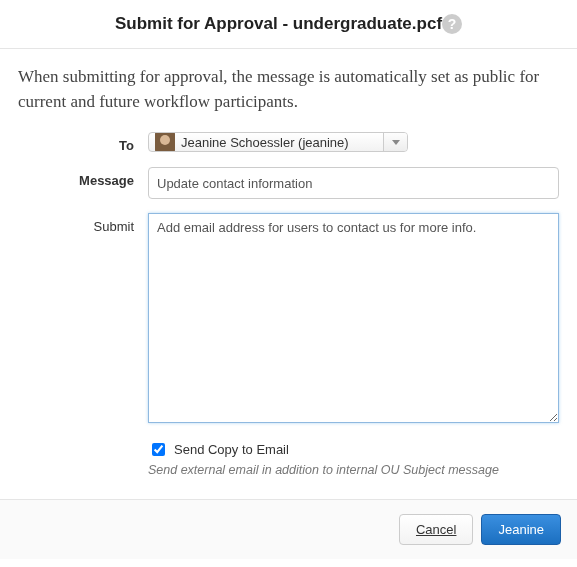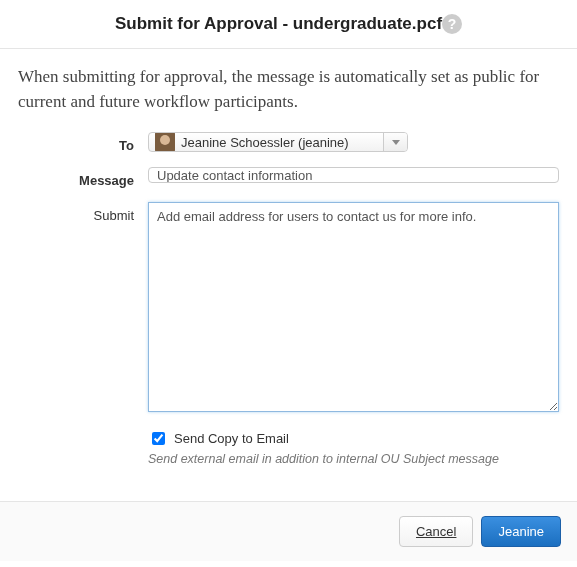--- a/index.html
+++ b/index.html
@@ -112,21 +112,21 @@
     background: linear-gradient(#fdfdfd, #ededed);
   }
   .caret-down {
     width: 0; height: 0;
     border-left: 4px solid transparent;
     border-right: 4px solid transparent;
     border-top: 5px solid #888;
   }
   .text-input {
     width: 100%;
-    height: 16px;
+    height: 32px;
     padding: 4px 8px;
     border: 1px solid #ccc;
     border-radius: 4px;
     font-size: 13px;
     color: #555;
     font-family: inherit;
   }
   .textarea {
     width: 100%;
     height: 210px;
@@ -215,21 +215,21 @@
       </div>
     </div>
 
     <div class="form-row">
       <div class="form-label">Submit</div>
       <div class="form-control-wrap">
         <textarea class="textarea" style="">Add email address for users to contact us for more info.</textarea>
       </div>
     </div>
 
-    <div class="form-row" style="margin-bottom:15px;">
+    <div class="form-row" style="margin-bottom:2px;">
       <div class="form-label"></div>
       <div class="form-control-wrap">
         <label class="checkbox-row">
           <input type="checkbox" checked="" style="">
           <span>Send Copy to Email</span>
         </label>
         <div class="hint">Send external email in addition to internal OU Subject message</div>
       </div>
     </div>
 

